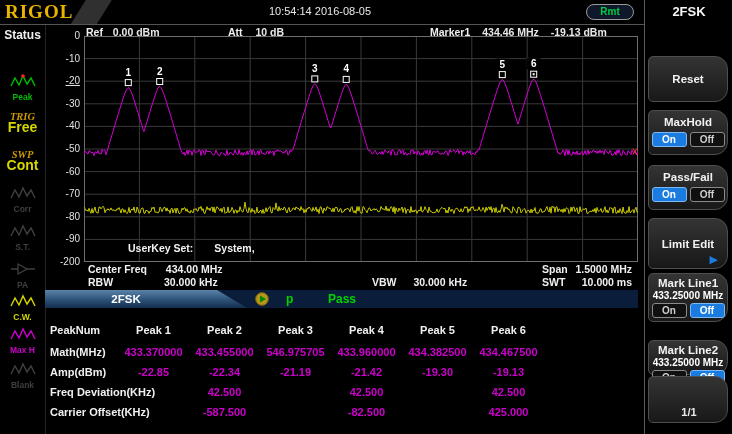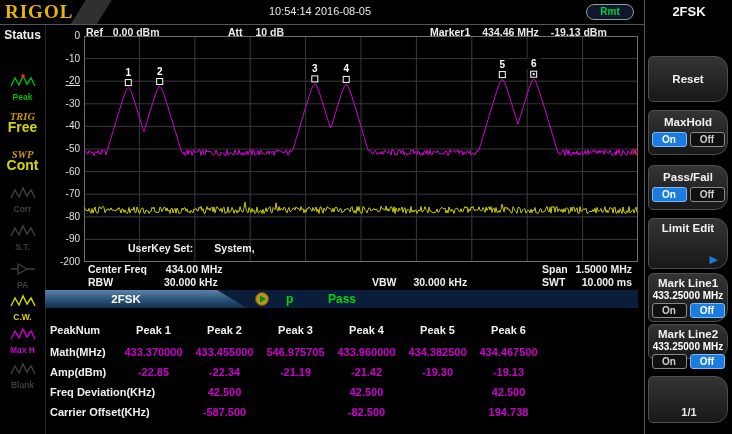--- a/index.html
+++ b/index.html
@@ -254,21 +254,21 @@
     <div class="tv"></div>
     <div class="tv">42.500</div>
     <div class="tv"></div>
     <div class="tv">42.500</div>
     <div class="tl">Carrier Offset(KHz)</div>
     <div class="tv"></div>
     <div class="tv">-587.500</div>
     <div class="tv"></div>
     <div class="tv">-82.500</div>
     <div class="tv"></div>
-    <div class="tv">194.738</div>
+    <div class="tv">425.000</div>
   </div>
 
 <div id="menu">
 
   <div class="menu-btn" style="top:31px;height:46px">
     <div class="mb-label center">Reset</div>
   </div>
 
   <div class="menu-btn" style="top:85px;height:45px">
     <div class="mb-label">MaxHold</div>
@@ -280,34 +280,34 @@
 
   <div class="menu-btn" style="top:140px;height:45px">
     <div class="mb-label">Pass/Fail</div>
     <div class="toggle">
       <span class="tog active">On</span>
       <span class="tog">Off</span>
     </div>
   </div>
 
   <div class="menu-btn" style="top:193px;height:51px">
-    <div class="mb-label" style="margin-top:3px">Limit Edit</div>
+    <div class="mb-label" style="margin-top:19px">Limit Edit</div>
     <div class="mb-arrow">▶</div>
   </div>
 
   <div class="menu-btn" style="top:248px;height:49px">
     <div class="mb-label" style="margin-top:3px">Mark Line1</div>
     <div class="mb-value">433.25000 MHz</div>
     <div class="toggle" style="margin-top:1px">
       <span class="tog">On</span>
       <span class="tog active">Off</span>
     </div>
   </div>
 
-  <div class="menu-btn" style="top:299px;height:35px">
+  <div class="menu-btn" style="top:315px;height:35px">
     <div class="mb-label" style="margin-top:3px">Mark Line2</div>
     <div class="mb-value">433.25000 MHz</div>
     <div class="toggle" style="margin-top:1px">
       <span class="tog">On</span>
       <span class="tog active">Off</span>
     </div>
   </div>
 
   <div class="menu-btn" style="top:351px;height:47px"></div>
 

